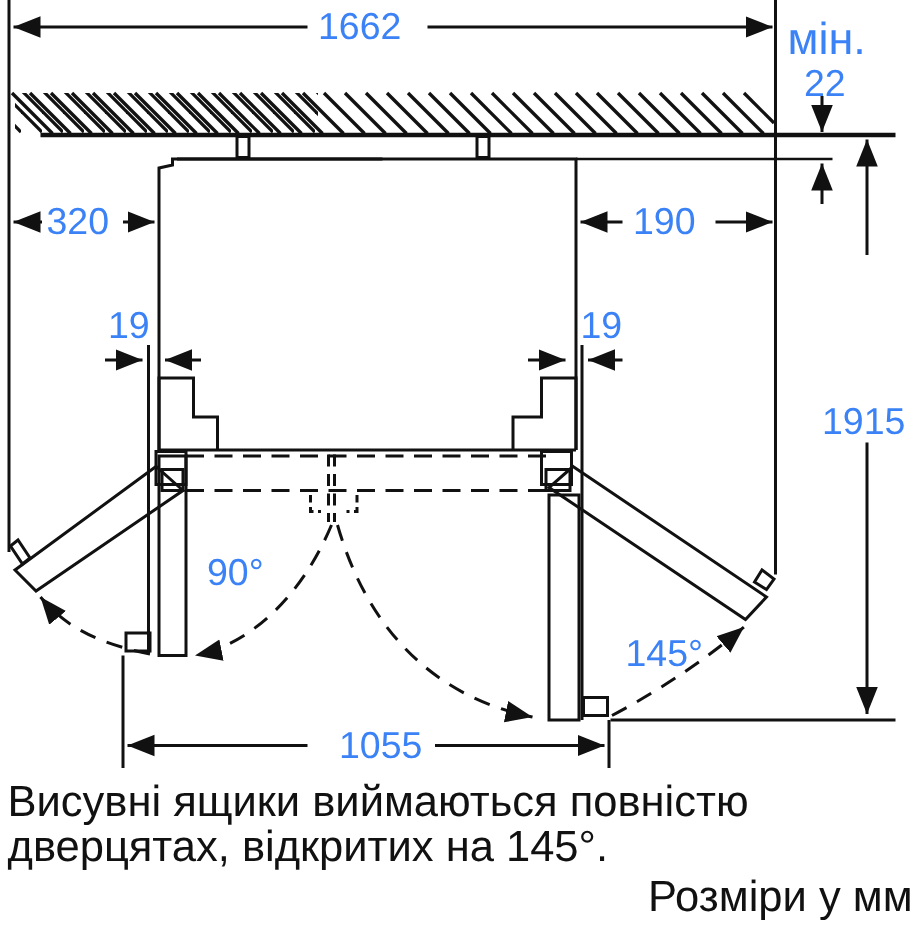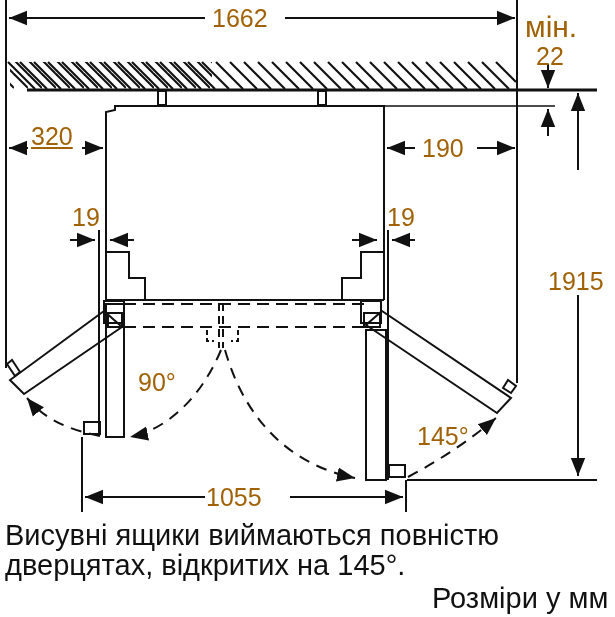--- a/index.html
+++ b/index.html
@@ -1,18 +1,18 @@
 <!DOCTYPE html>
 <html><head>
 <meta charset="utf-8">
 <style>
   html, body { margin:0; padding:0; background:#ffffff; }
   body { width:615px; height:617px; position:relative; overflow:hidden; font-family:"Liberation Sans", sans-serif; color:#111; }
   svg { position:absolute; left:0; top:0; }
-  .lbl { position:absolute; font-size:25px; line-height:1; color:#a16207; white-space:nowrap; }
+  .lbl { position:absolute; font-size:25px; line-height:1; color:#3b82f6; white-space:nowrap; }
   .note { position:absolute; font-size:29px; line-height:30px; color:#111; white-space:nowrap; }
 </style>
 </head>
 <body>
 
 <svg width="615" height="617" viewBox="0 0 615 617">
   <defs>
     <marker id="ah" viewBox="0 0 10 10" refX="10" refY="5" markerWidth="9" markerHeight="9" orient="auto-start-reverse">
       <path d="M0,1 L10,5 L0,9 z" fill="#111"></path>
     </marker>
@@ -137,24 +137,24 @@
     <line x1="82" y1="437" x2="82" y2="512"></line>
     <line x1="406" y1="480" x2="406" y2="512"></line>
     <line x1="85" y1="497" x2="205" y2="497" marker-start="url(#ah)"></line>
     <line x1="290" y1="497" x2="403" y2="497" marker-end="url(#ah)"></line>
   </g>
 </svg>
 
 <div class="lbl" style="left:212px;top:6px;">1662</div>
 <div class="lbl" style="left:525px;top:12px;font-size:30px;">мін.</div>
 <div class="lbl" style="left:536px;top:44px;">22</div>
-<div class="lbl" style="left:31px;top:124px;text-decoration:underline;">320</div>
+<div class="lbl" style="left:31px;top:136px;">320</div>
 <div class="lbl" style="left:422px;top:136px;">190</div>
 <div class="lbl" style="left:72px;top:205px;">19</div>
 <div class="lbl" style="left:387px;top:205px;">19</div>
 <div class="lbl" style="left:548px;top:269px;">1915</div>
 <div class="lbl" style="left:138px;top:370px;text-align:center;">90°</div>
 <div class="lbl" style="left:417px;top:424px;">145°</div>
-<div class="lbl" style="left:206px;top:485px;">1055</div>
+<div class="lbl" style="left:226px;top:485px;">1055</div>
 
 <div class="note" style="left:5px;top:520px;">Висувні ящики виймаються повністю</div>
 <div class="note" style="left:5px;top:550px;">дверцятах, відкритих на 145°.</div>
 <div class="note" style="left:432px;top:583px;">Розміри у мм</div>
 
 </body></html>

